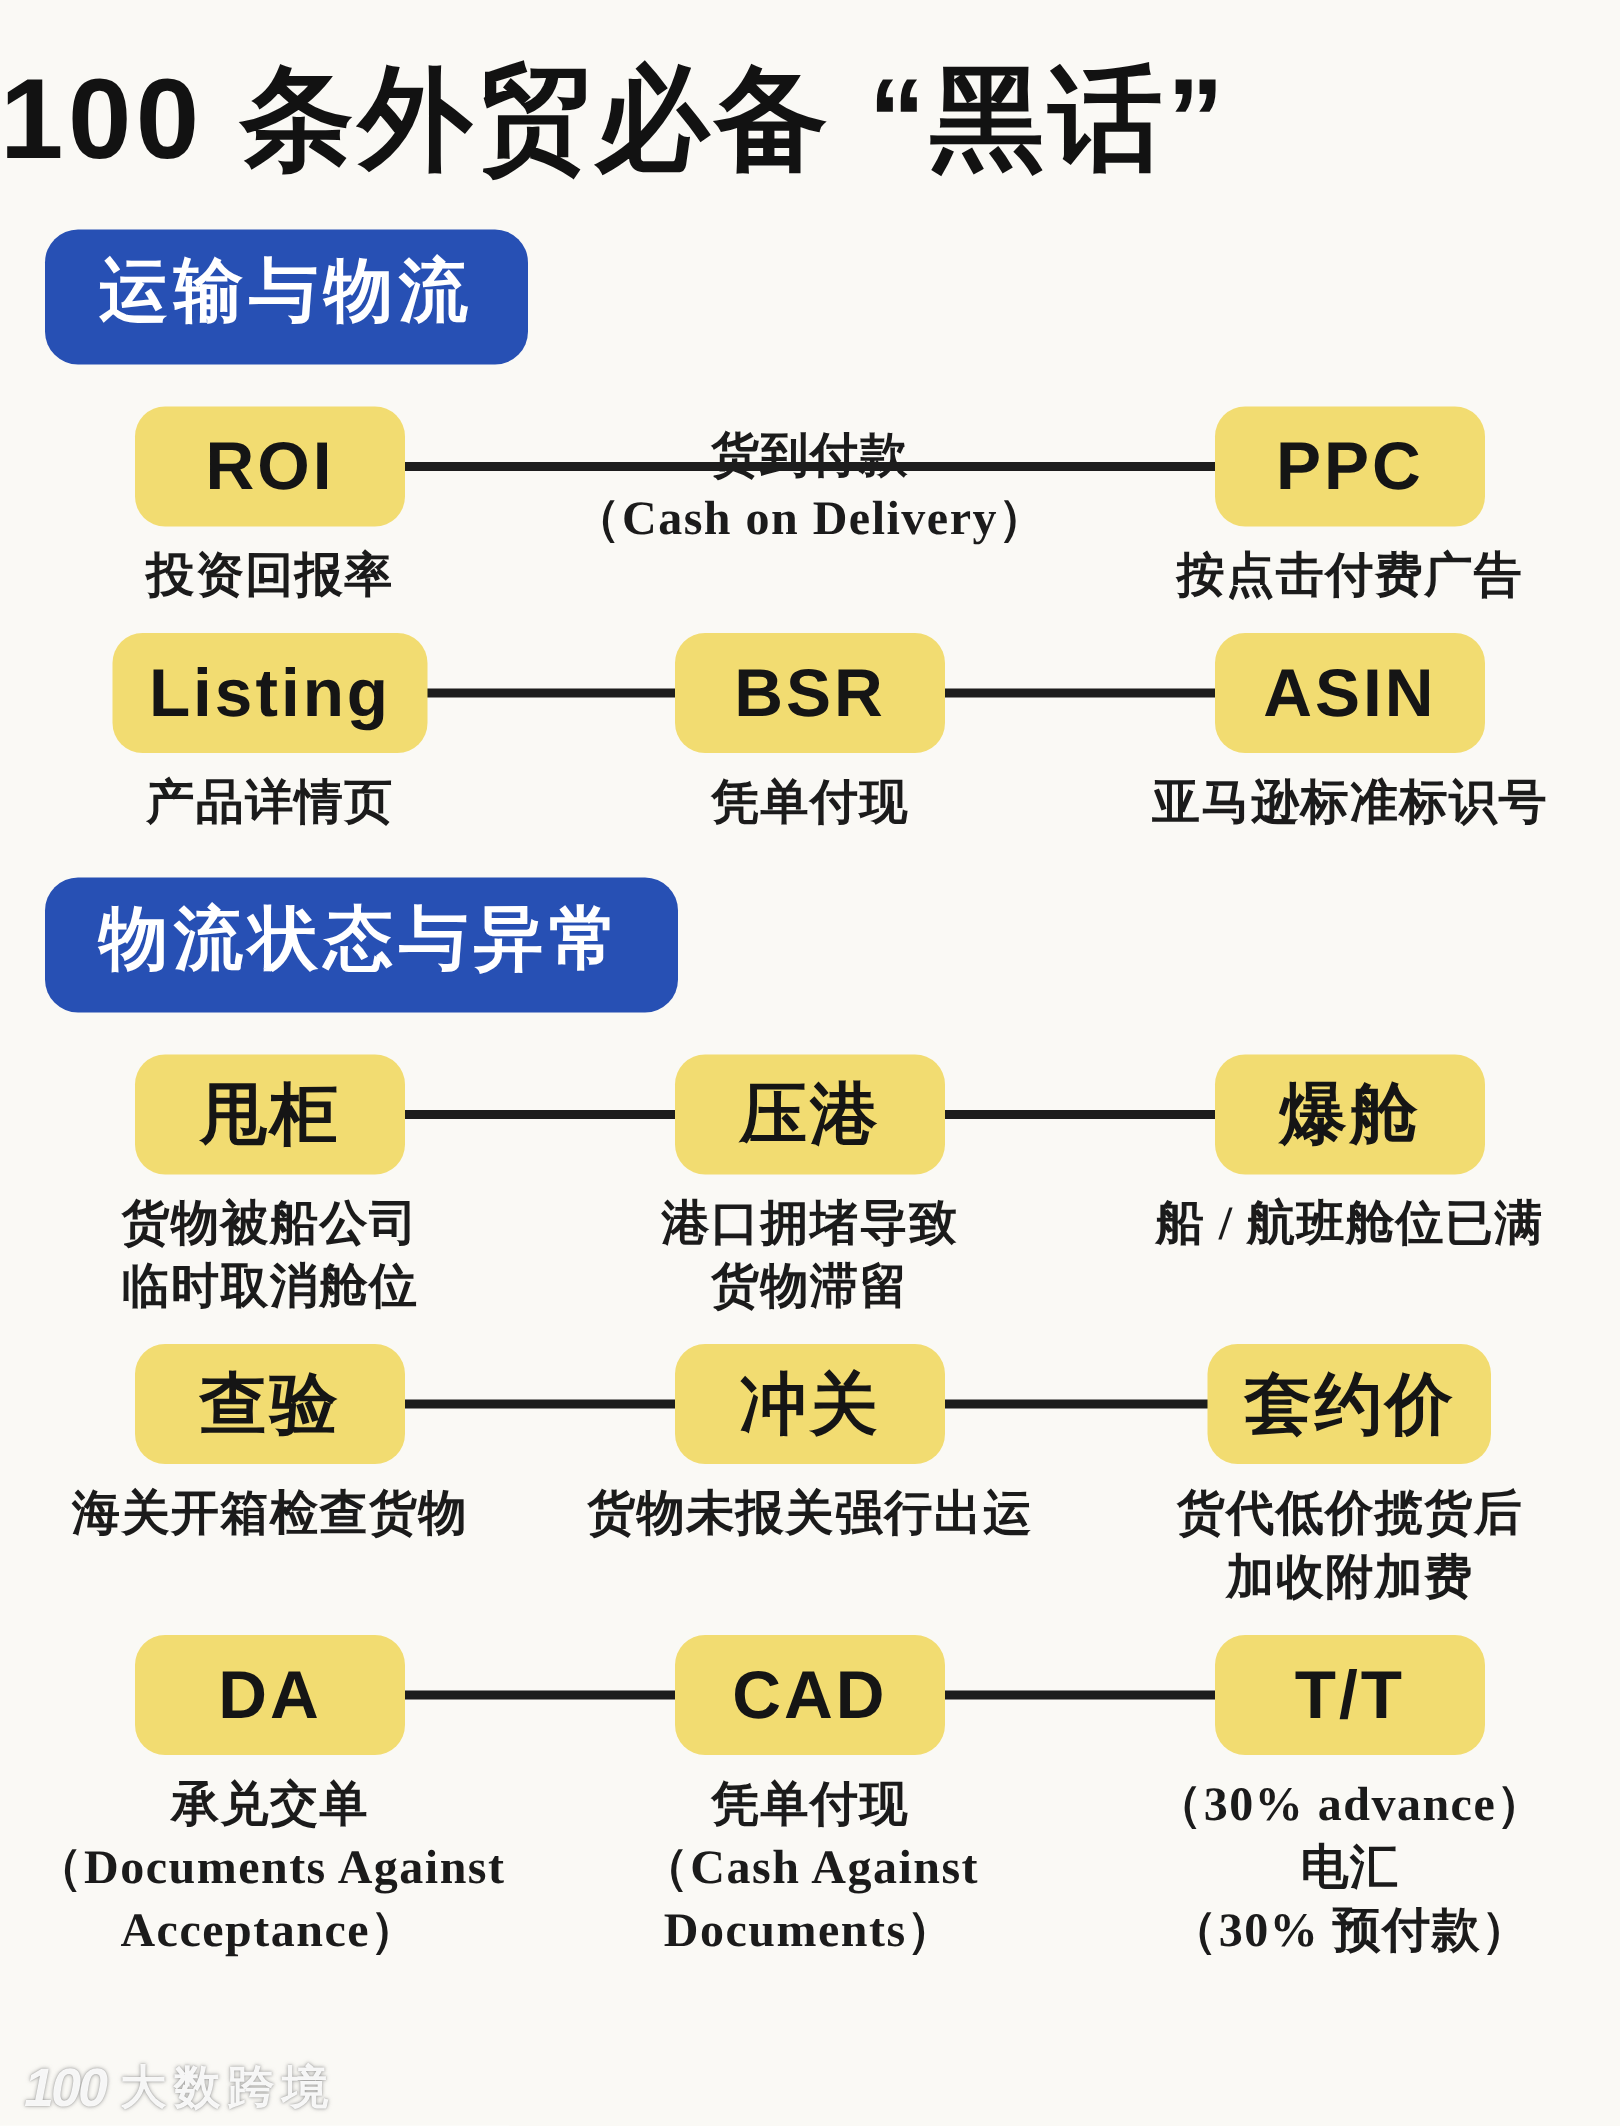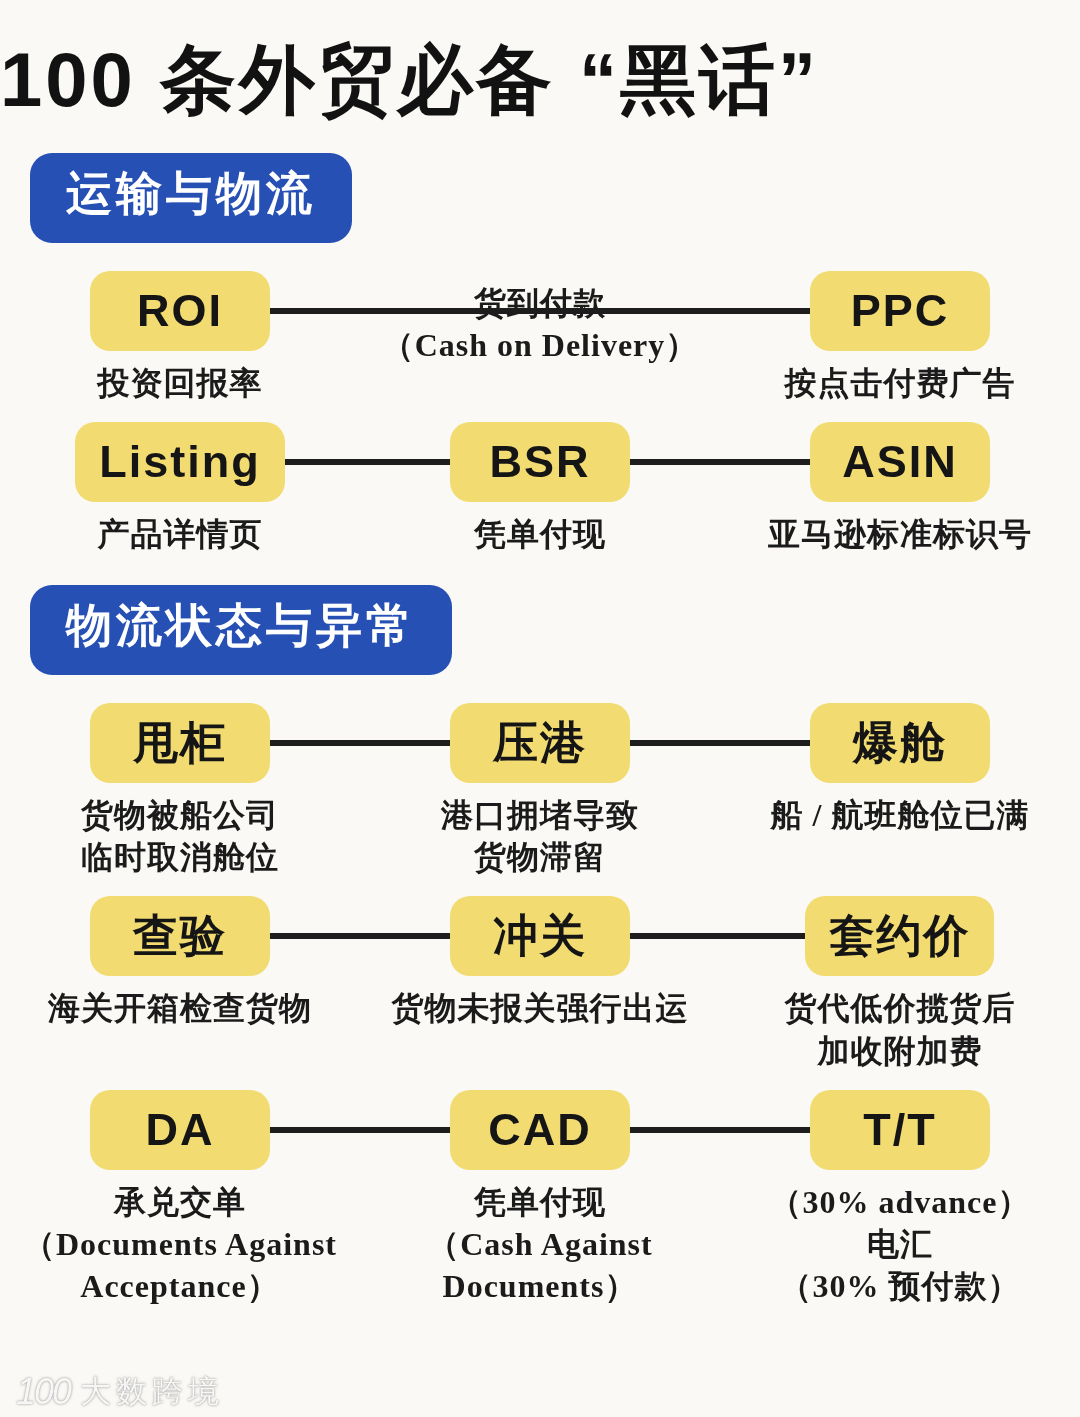--- a/index.html
+++ b/index.html
@@ -85,21 +85,21 @@
   .desc-line { white-space:nowrap; }
   .watermark {
     position:absolute;
     left:16px;
     bottom:4px;
     display:flex;
     align-items:center;
     gap:10px;
     color:rgba(255,255,255,0.92);
     text-shadow:0 0 3px rgba(115,115,115,0.6), 0 0 1px rgba(90,90,90,0.5);
-    font-weight:400;
+    font-weight:700;
     user-select:none;
   }
   .wm-logo {
     font-size:36px;
     font-style:italic;
     letter-spacing:-2px;
     border:0;
   }
   .wm-text {
     font-size:31px;

